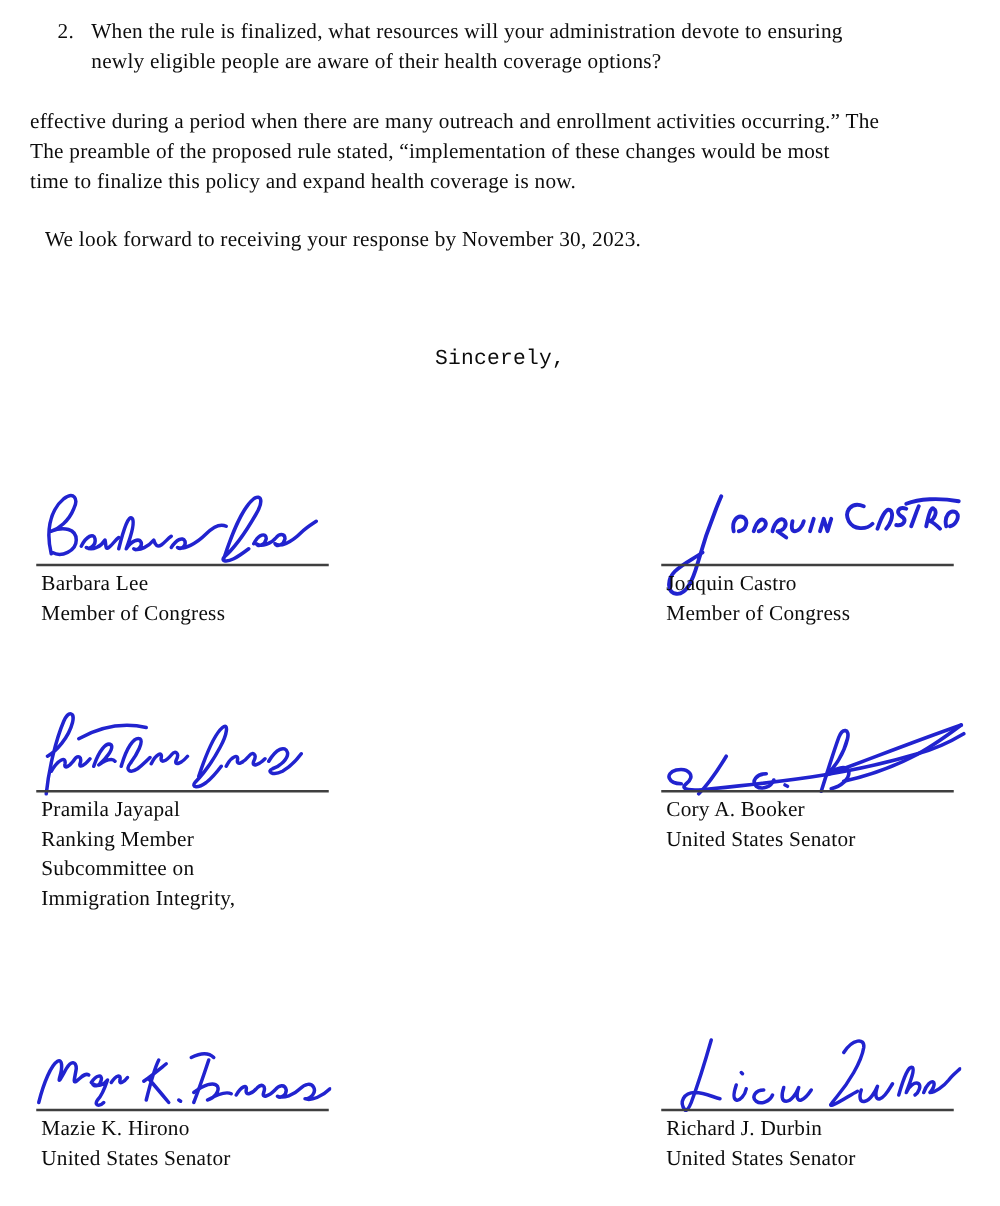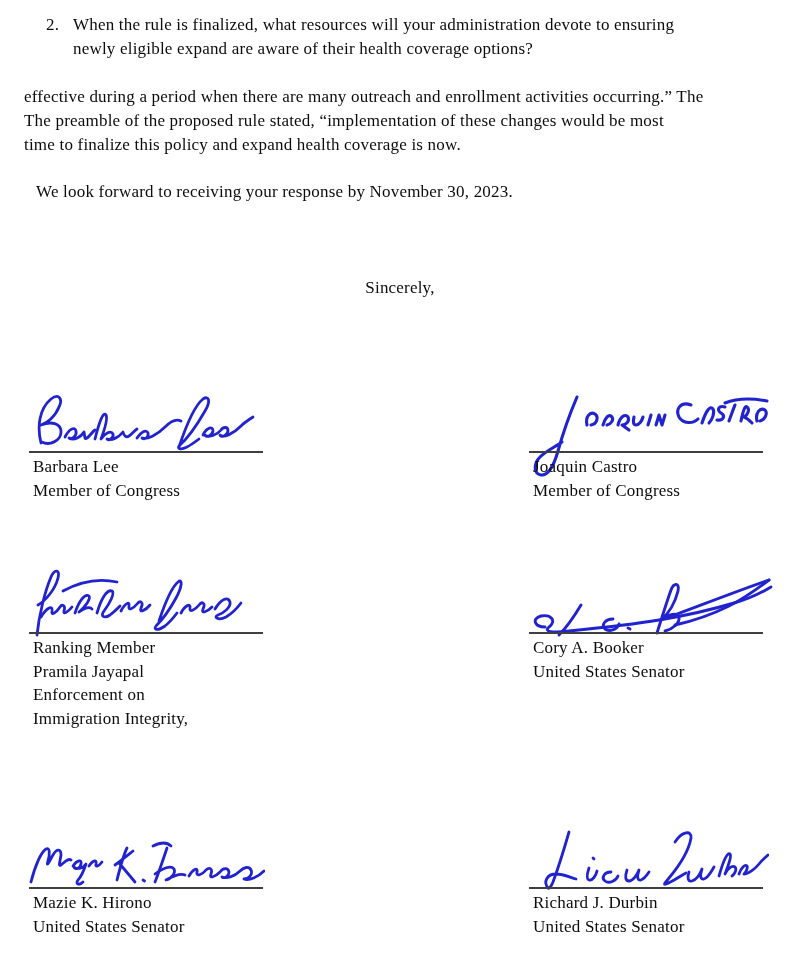--- a/index.html
+++ b/index.html
@@ -17,41 +17,41 @@
     color:var(--text);
     font-size:17px;
     letter-spacing:0.2px;
     overflow:hidden;
   }
   .abs{position:absolute;}
   .bodyline{white-space:nowrap;line-height:24px;}
   .question{display:flex;}
   .qnum{width:27px;flex:0 0 27px;line-height:24px;}
   .qtext .bodyline{line-height:24px;}
-  .closing{width:800px;text-align:center;line-height:24px;}
+  .closing{width:800px;text-align:center;line-height:24px;font-family:Liberation Mono, monospace;}
   .sigblock{position:absolute;width:240px;}
   .sigrule{
     position:absolute;left:0;top:0;width:234px;height:0;
     border-top:2px solid var(--rule);
   }
   .sigsvg{position:absolute;pointer-events:none;}
   .sigsvg path{fill:none;stroke:var(--ink);stroke-linecap:round;stroke-linejoin:round;}
   .sigtext{position:absolute;left:4px;top:4px;}
   .sigtext div{line-height:23.7px;white-space:nowrap;}
 </style>
 </head>
 <body>
 
 <div class="page">
 
   <div class="abs question" style="left:46px;top:13px;">
     <div class="qnum">2.</div>
     <div class="qtext">
       <div class="bodyline">When the rule is finalized, what resources will your administration devote to ensuring</div>
-      <div class="bodyline">newly eligible expand are aware of their health coverage options?</div>
+      <div class="bodyline">newly eligible people are aware of their health coverage options?</div>
     </div>
   </div>
 
   <div class="abs" style="left:24px;top:85px;">
     <div class="bodyline">effective during a period when there are many outreach and enrollment activities occurring.” The</div>
     <div class="bodyline">The preamble of the proposed rule stated, “implementation of these changes would be most</div>
     <div class="bodyline">time to finalize this policy and expand health coverage is now.</div>
   </div>
 
   <div class="abs bodyline" style="left:36px;top:180px;">We look forward to receiving your response by November 30, 2023.</div>
@@ -110,23 +110,23 @@
         <path d="M34,28 C52,18 70,15 88,19"></path>
         <path d="M68,50 C72,36 78,26 83,28 C86,30 81,40 75,48 C71,53 75,56 81,52 C85,49 88,46 91,43"></path>
         <path d="M92,48 C96,40 101,38 100,43 C99,48 104,46 108,41 C111,37 115,39 112,45 C110,50 116,48 121,42"></path>
         <path d="M130,58 C136,40 143,24 149,19 C154,15 153,24 147,35 C140,48 132,58 127,63 C124,67 129,68 136,63 C141,59 145,54 148,50"></path>
         <path d="M152,50 C156,42 162,40 161,45 C160,50 166,47 170,42 C173,38 177,40 174,46 C172,51 178,49 183,44"></path>
         <path d="M186,46 C192,36 199,33 201,39 C202,44 195,50 189,52 C184,54 189,58 197,54 C204,50 209,44 212,40"></path>
       </g>
     </svg>
     <div class="sigrule"></div>
     <div class="sigtext">
+      <div>Pramila Jayapal</div>
       <div>Ranking Member</div>
-      <div>Pramila Jayapal</div>
-      <div>Enforcement on</div>
+      <div>Subcommittee on</div>
       <div>Immigration Integrity,</div>
     </div>
   </div>
 
   <div class="sigblock" style="left:529px;top:632px;">
     <svg class="sigsvg" style="left:0;top:-55px;" width="245" height="62" viewBox="0 0 245 62">
       <g stroke-width="2.9">
         <path d="M16,50 C6,50 2,42 12,39 C22,37 28,44 20,50 C14,55 24,56 40,54 C70,51 100,48 130,43 C160,38 185,32 205,26 C220,22 232,16 242,10"></path>
         <path d="M52,28 C46,38 38,50 30,58"></path>
         <path d="M84,42 C76,42 72,48 76,52 C80,55 88,53 90,47"></path>

